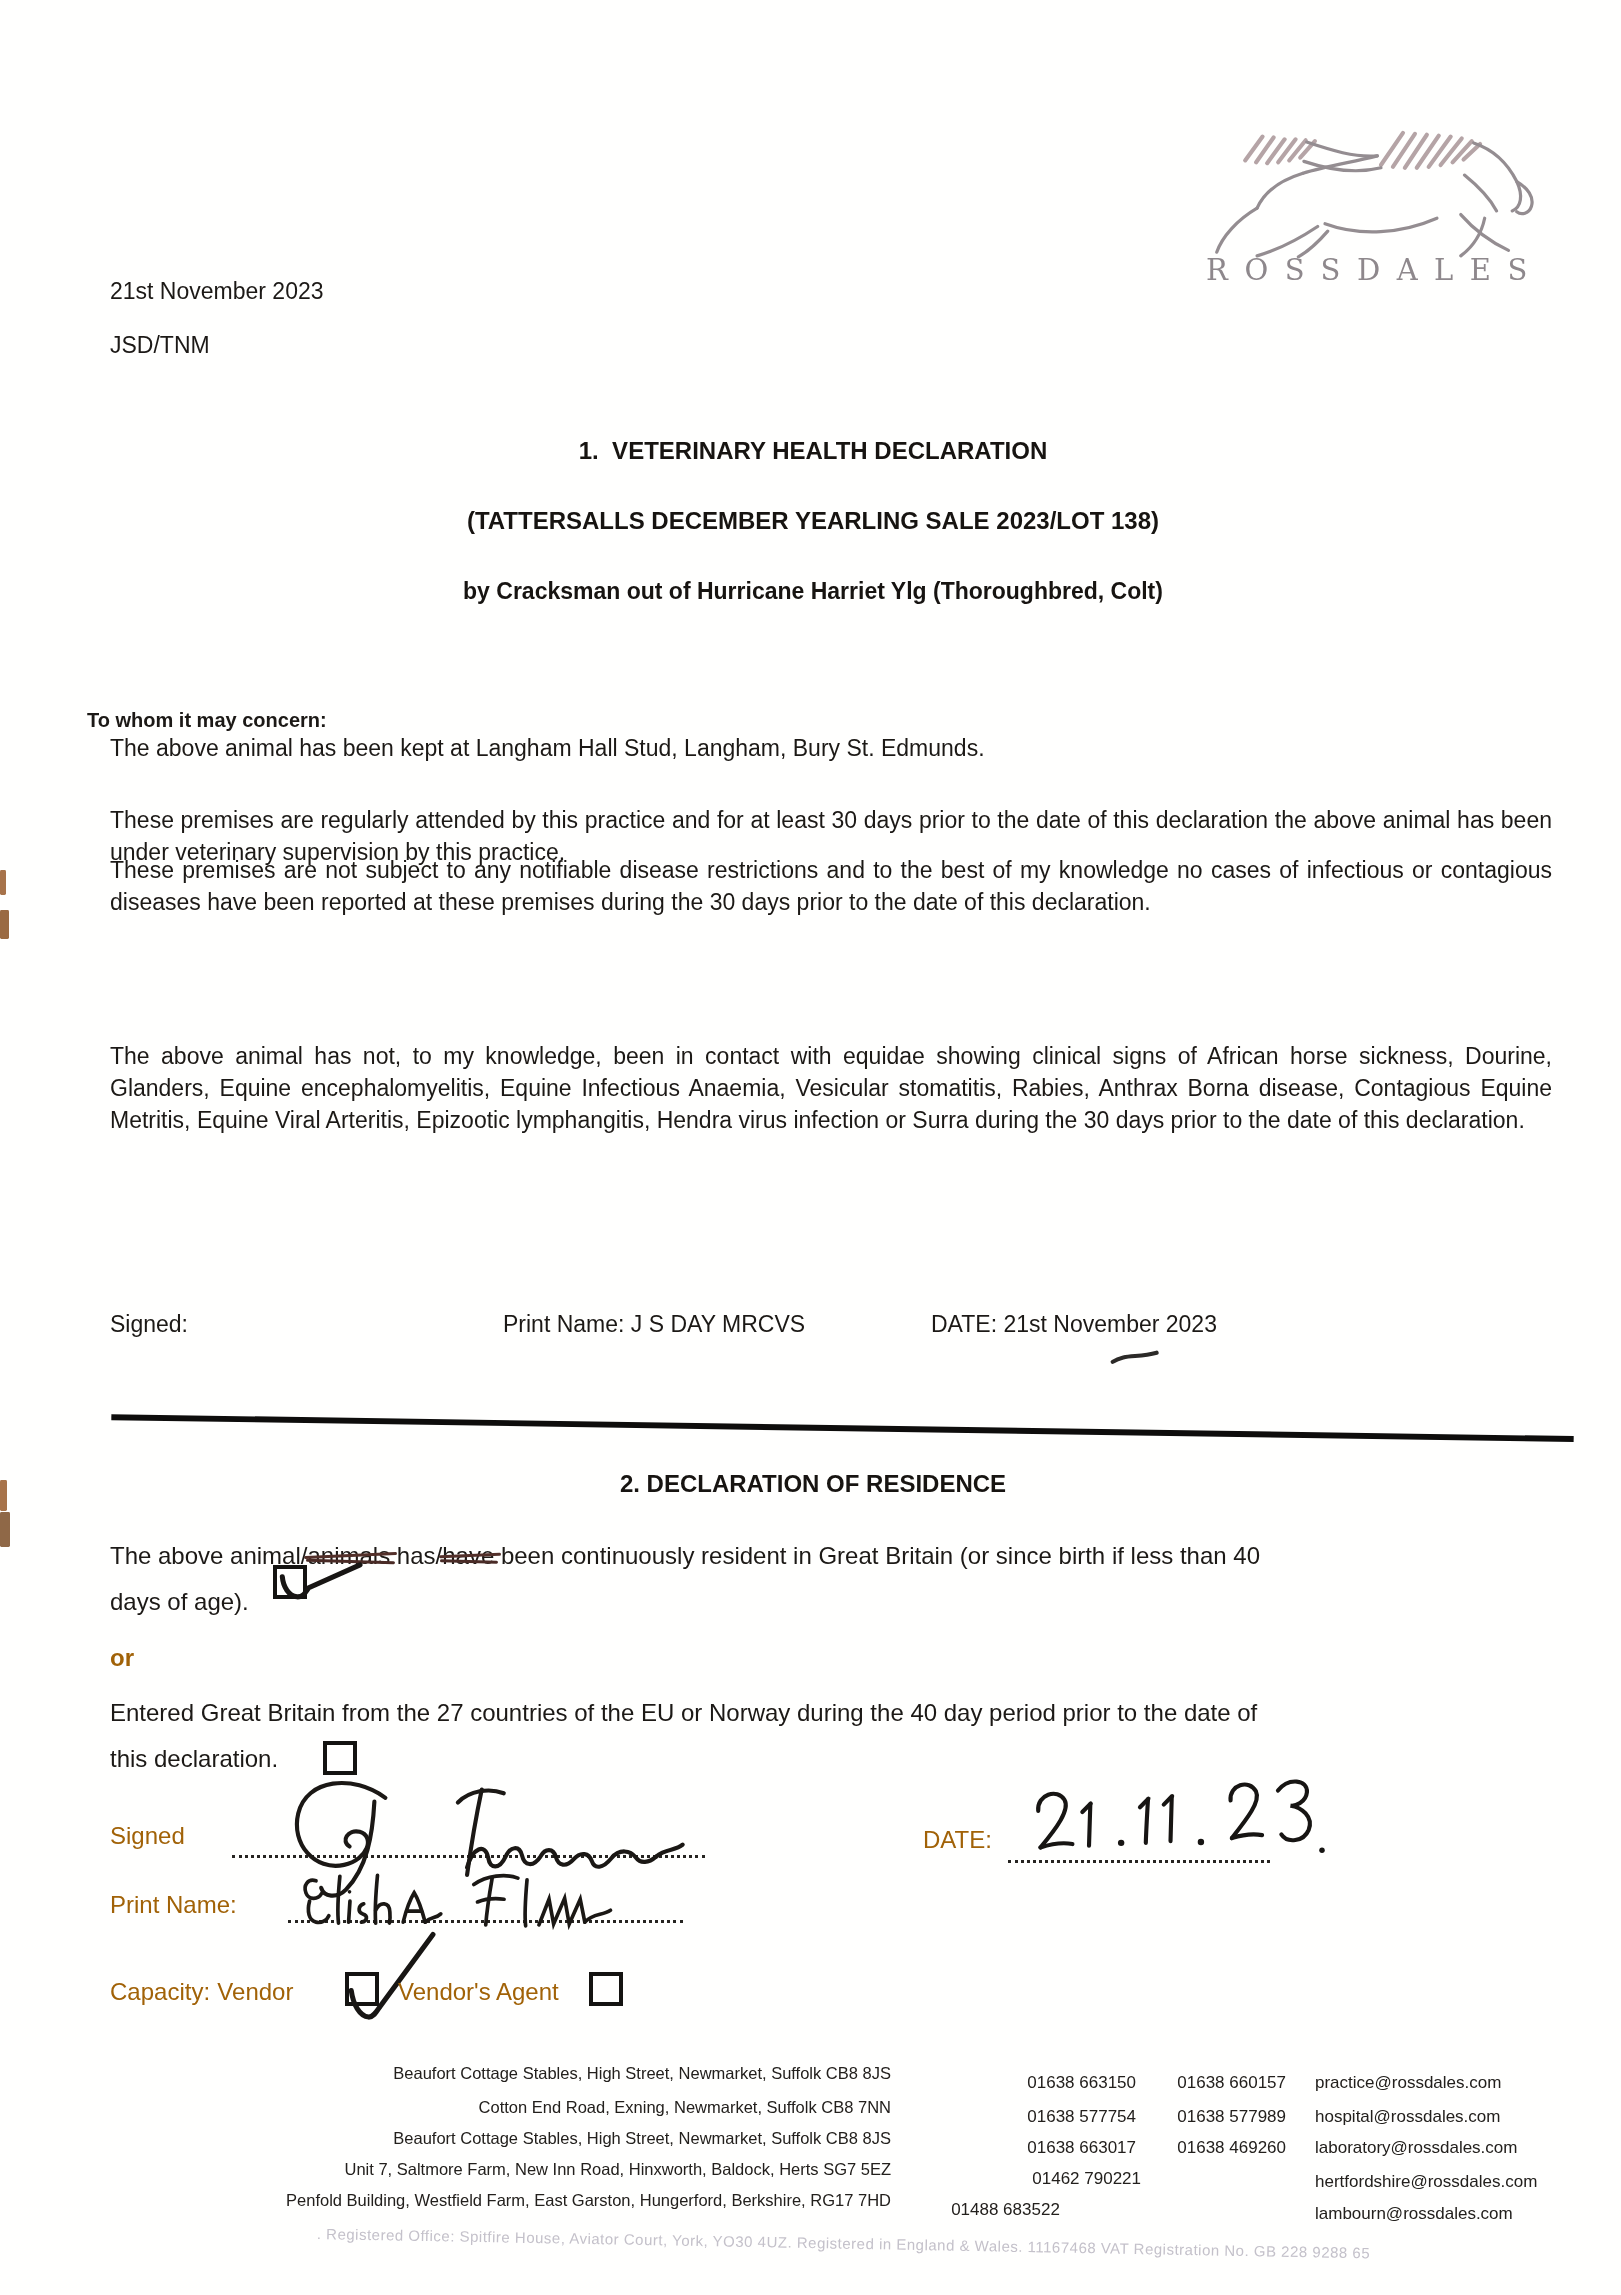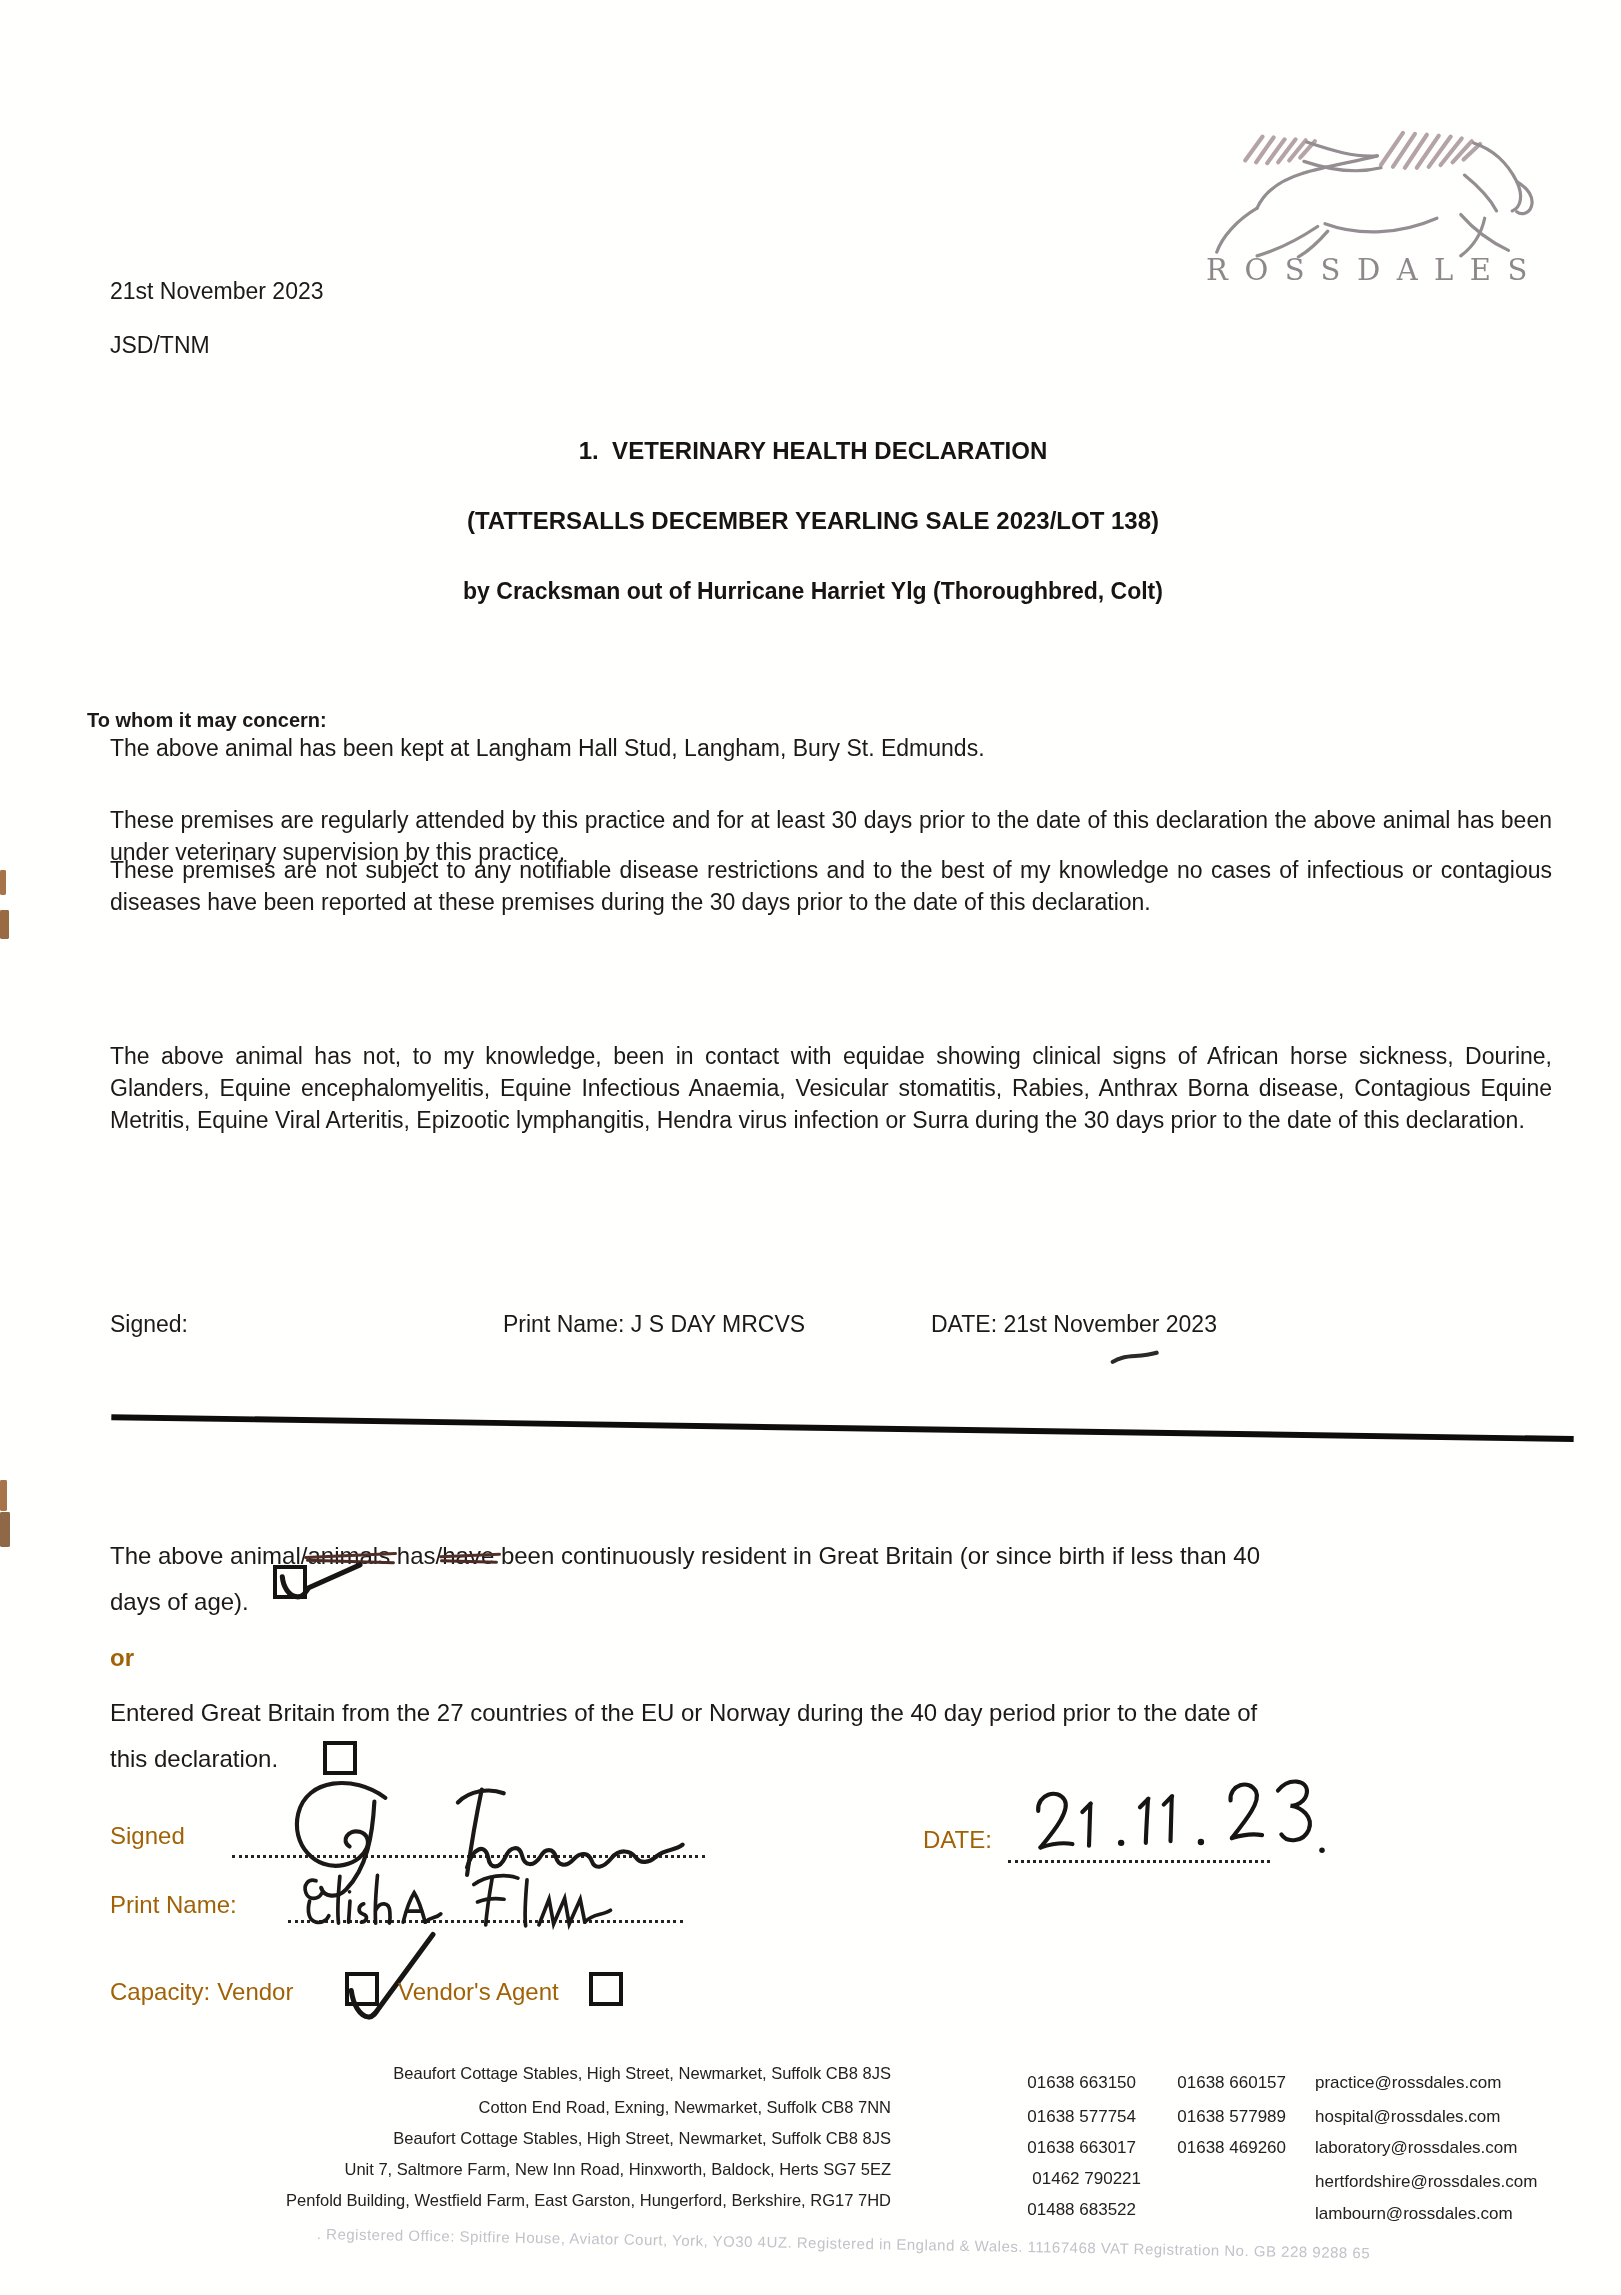--- a/index.html
+++ b/index.html
@@ -99,20 +99,21 @@
     <span style="margin-right:6.4px;">DATE:</span><span>21st November 2023</span>
   </div>
   <svg class="abs" style="left:1109px;top:1349px;" width="55" height="18.4" viewBox="0 0 120 40">
     <path d="M8,28 C34,10 62,20 104,8" stroke="#2c2a28" stroke-width="9" fill="none" stroke-linecap="round"></path>
   </svg>
 
   <svg class="abs" style="left:101px;top:1409px;" width="1483" height="41" viewBox="0 0 3230 90">
     <line x1="10" y1="18" x2="3220" y2="66" stroke="#0e0d0c" stroke-width="13"></line>
   </svg>
 
+  <div class="abs title center" style="left:83px;top:1470px;width:1460px;">2. DECLARATION OF RESIDENCE</div>
 
   <div class="abs s2-text" style="left:110px;top:1533px;width:1487px;">
     <span>The above animal/</span><span class="strike">animals</span><span> has/</span><span class="strike">have</span><span> been continuously resident in Great Britain (or since birth if less than 40</span><br>
     <span>days of age).</span>
   </div>
   <div class="abs cb" style="left:273px;top:1565px;"></div>
   <svg class="abs" style="left:275px;top:1559px;" width="96" height="51" viewBox="0 0 210 110">
     <path d="M16,38 C18,60 30,80 48,82 C 60,83 66,74 74,62 L 186,12" stroke="#181614" stroke-width="11" fill="none" stroke-linecap="round"></path>
   </svg>
 
@@ -195,21 +196,21 @@
   <div class="abs f-addr" style="top:2064px;padding-right:147px;">Beaufort Cottage Stables, High Street, Newmarket, Suffolk CB8 8JS</div>
   <div class="abs f-addr" style="top:2098px;">Cotton End Road, Exning, Newmarket, Suffolk CB8 7NN</div>
   <div class="abs f-addr" style="top:2129px;padding-right:99px;">Beaufort Cottage Stables, High Street, Newmarket, Suffolk CB8 8JS</div>
   <div class="abs f-addr" style="top:2160px;padding-right:13.8px;">Unit 7, Saltmore Farm, New Inn Road, Hinxworth, Baldock, Herts SG7 5EZ</div>
   <div class="abs f-addr" style="top:2191px;padding-right:4.6px;">Penfold Building, Westfield Farm, East Garston, Hungerford, Berkshire, RG17 7HD</div>
 
   <div class="abs f-ph" style="left:989px;top:2073px;">01638 663150</div>
   <div class="abs f-ph" style="left:989px;top:2107px;">01638 577754</div>
   <div class="abs f-ph" style="left:989px;top:2138px;">01638 663017</div>
   <div class="abs f-ph" style="left:994px;top:2169px;">01462 790221</div>
-  <div class="abs f-ph" style="left:989px;top:2200px;">01488 683522</div>
+  <div class="abs f-ph" style="left:932px;top:2200px;text-align:center;">01488 683522</div>
 
   <div class="abs f-ph" style="left:1139px;top:2073px;">01638 660157</div>
   <div class="abs f-ph" style="left:1139px;top:2107px;">01638 577989</div>
   <div class="abs f-ph" style="left:1139px;top:2138px;">01638 469260</div>
 
   <div class="abs f-em" style="left:1315px;top:2073px;">practice@rossdales.com</div>
   <div class="abs f-em" style="left:1315px;top:2107px;">hospital@rossdales.com</div>
   <div class="abs f-em" style="left:1315px;top:2138px;">laboratory@rossdales.com</div>
   <div class="abs f-em" style="left:1315px;top:2172px;">hertfordshire@rossdales.com</div>
   <div class="abs f-em" style="left:1315px;top:2204px;">lambourn@rossdales.com</div>

